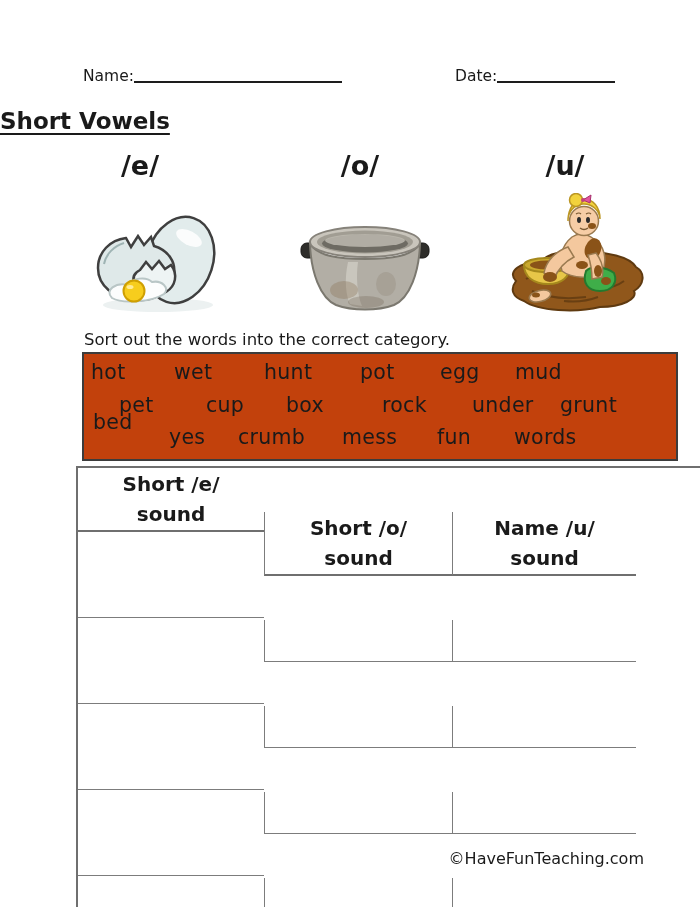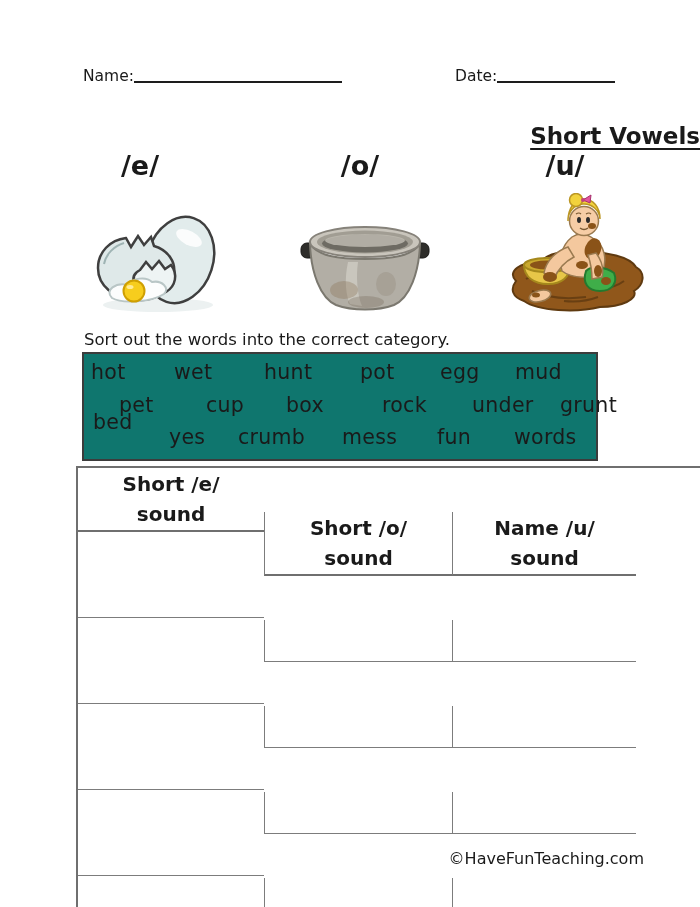--- a/index.html
+++ b/index.html
@@ -8,36 +8,36 @@
     font-family:"DejaVu Sans", sans-serif;color:#1a1a1a;overflow:hidden;
   }
   
   .field{position:absolute;top:66px;font-size:15.5px;white-space:nowrap;}
   .field-name{left:83px;}
   .field-date{left:455px;}
   .blankline{display:inline-block;border-bottom:2px solid #1d1d1d;height:15px;vertical-align:-2px;}
   .blankline.name{width:208px;}
   .blankline.date{width:118px;}
   
-  .title{position:absolute;left:0;right:0;top:108px;text-align:right;font-size:23px;font-weight:bold;margin-top:15px;}
+  .title{position:absolute;left:0;right:0;top:108px;text-align:left;font-size:23px;font-weight:bold;}
   .title span{text-decoration:underline;text-decoration-thickness:2px;text-underline-offset:4px;}
   
   .phoneme{position:absolute;top:150px;width:110px;text-align:center;font-size:27px;font-weight:bold;}
   .ph-e{left:85px;} .ph-o{left:305px;} .ph-u{left:510px;}
   
   .art{position:absolute;}
   .art-egg{left:88px;top:210px;width:140px;height:104px;}
   .art-pot{left:300px;top:216px;width:130px;height:98px;}
   .art-mud{left:498px;top:193px;width:150px;height:124px;}
   .art svg{display:block;width:100%;height:100%;}
   
   .instruction{position:absolute;left:84px;top:330px;font-size:16.5px;}
   
-  .wordbank{position:absolute;left:82px;top:352px;width:516px;height:109px;
-    border:2px solid #3c3c3c;box-sizing:border-box;background:#0f766e;}
+  .wordbank{position:absolute;left:82px;top:352px;width:596px;height:109px;
+    border:2px solid #3c3c3c;box-sizing:border-box;background:#c2410c;}
   .wb{position:absolute;font-size:20.5px;letter-spacing:.3px;white-space:nowrap;}
   
   .sort-table{position:absolute;left:76px;top:466px;width:656px;box-sizing:border-box;
     border:2px solid #6f6f6f;display:grid;grid-template-columns:186px 188px 184px;background:#fff;}
   .th{height:62px;border-bottom:2px solid #6f6f6f;display:flex;flex-direction:column;
     align-items:center;justify-content:center;font-weight:bold;font-size:20px;line-height:1.5;}
   .td{height:41px;border-bottom:1.5px solid #7c7c7c;}
   .cleft{border-left:1.5px solid #7c7c7c;margin-top:44px;}
   .lastrow{border-bottom:none;}
   

